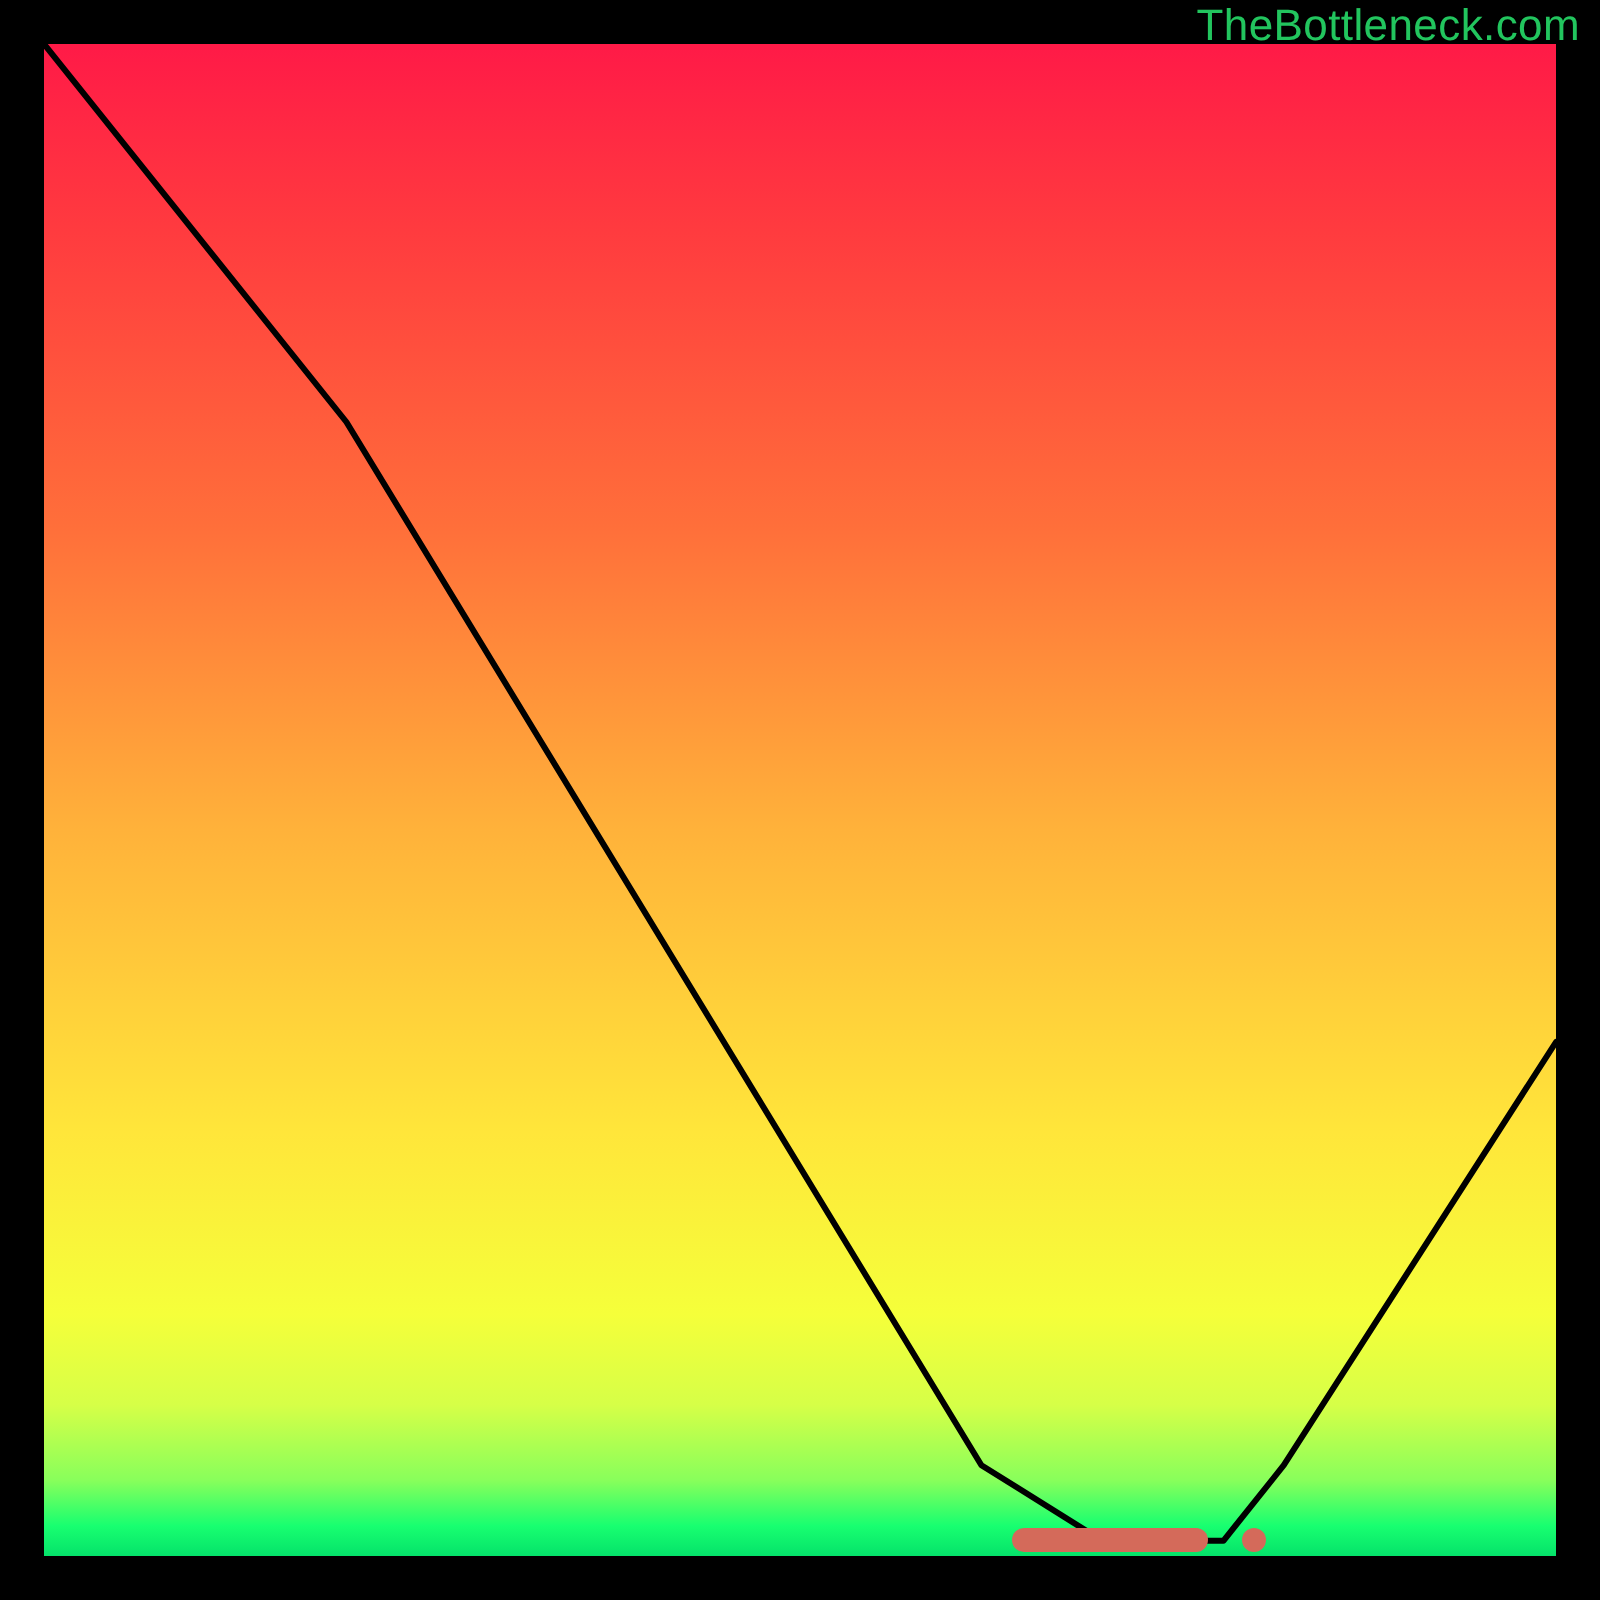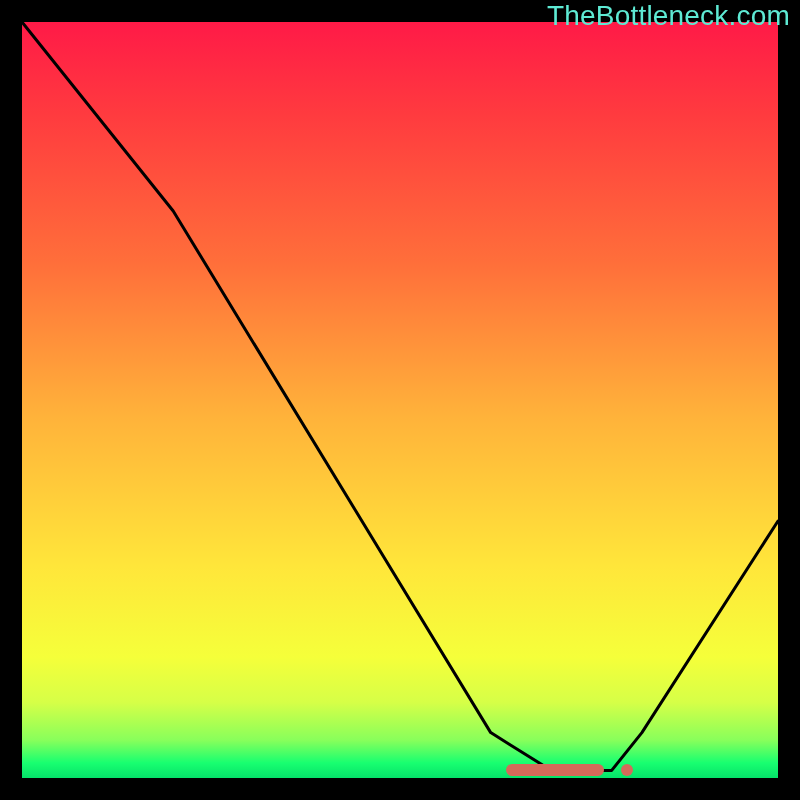--- a/index.html
+++ b/index.html
@@ -1,17 +1,17 @@
 <!DOCTYPE html>
 <html><head>
 <meta charset="utf-8">
 <style>
   body{margin:0;background:#000;width:800px;height:800px;overflow:hidden;font-family:Arial,Helvetica,sans-serif}
   .wrap{position:relative;width:800px;height:800px}
-  .watermark{position:absolute;top:0;right:10px;color:#5eead4;font-size:28px;font-weight:400;letter-spacing:.2px;z-index:5}
+  .watermark{position:absolute;top:0;right:10px;color:#22c55e;font-size:22px;font-weight:400;letter-spacing:.2px;z-index:5}
   .plot{position:absolute;left:22px;top:22px;width:756px;height:756px;background:linear-gradient(to bottom,
         #ff1a47 0%, #ff3a3f 12%, #ff6f3a 32%, #ffb23a 52%, #ffe63a 72%, #f5ff3a 84%, #d6ff47 90%, #88ff5b 95%, #18ff70 98%, #05e26a 100%)}
   svg.curve{position:absolute;left:0;top:0;width:756px;height:756px}
   .marker{position:absolute;height:12px;border-radius:6px;background:#d46a5a}
   .dot{position:absolute;width:12px;height:12px;border-radius:6px;background:#d46a5a}
 </style>
 </head>
 <body>
 
 <div class="wrap">

